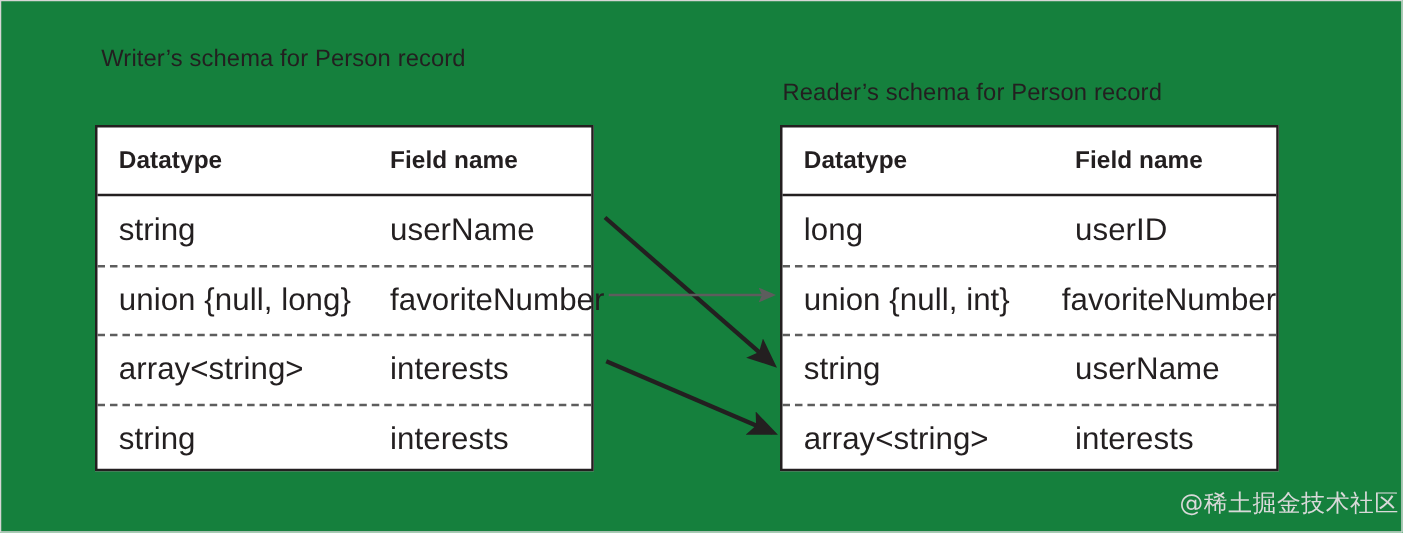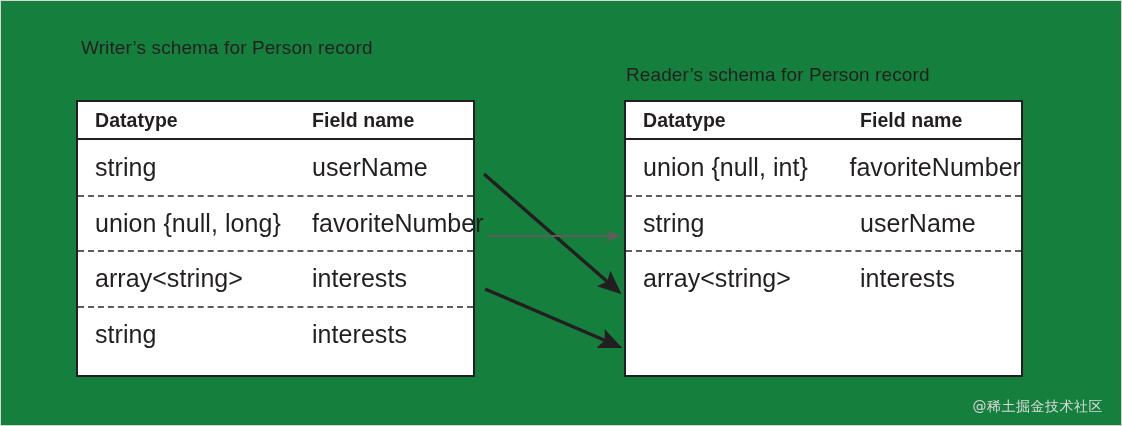--- a/index.html
+++ b/index.html
@@ -38,21 +38,21 @@
   #reader-table { left: 623px; top: 99px; width: 399px; height: 277px; }
 
   .row {
     position: relative;
     box-sizing: border-box;
     display: flex;
     align-items: center;
     height: 55.2px;
   }
   .row.header-row {
-    height: 38px;
+    height: 55px;
     border-bottom: 2.5px solid #231f20;
     justify-content: center;
   }
   .row.data-row + .row.data-row {
     border-top: 2px dashed #5d5d5d;
     justify-content: space-between;
   }
   .cell {
     font-size: 25px;
     color: #231f20;
@@ -70,23 +70,23 @@
     position: absolute;
     left: 0;
     top: 0;
     width: 1122px;
     height: 426px;
     pointer-events: none;
   }
 
   #watermark {
     position: absolute;
-    right: 18px;
+    right: 2px;
     bottom: 9px;
-    font-size: 14px;
+    font-size: 19px;
     color: #d9d9d9;
     font-family: "DejaVu Sans", "Liberation Sans", sans-serif;
     white-space: nowrap;
     letter-spacing: 0.5px;
     margin-top: 20px;
   }
 </style>
 </head>
 <body>
 
@@ -118,20 +118,24 @@
       <div class="cell fieldname">interests</div>
     </div>
   </div>
 
   <div class="schema-table" id="reader-table">
     <div class="row header-row">
       <div class="cell datatype">Datatype</div>
       <div class="cell fieldname">Field name</div>
     </div>
     <div class="row data-row">
+      <div class="cell datatype">long</div>
+      <div class="cell fieldname">userID</div>
+    </div>
+    <div class="row data-row">
       <div class="cell datatype">union {null, int}</div>
       <div class="cell fieldname">favoriteNumber</div>
     </div>
     <div class="row data-row">
       <div class="cell datatype">string</div>
       <div class="cell fieldname">userName</div>
     </div>
     <div class="row data-row">
       <div class="cell datatype">array&lt;string&gt;</div>
       <div class="cell fieldname">interests</div>

